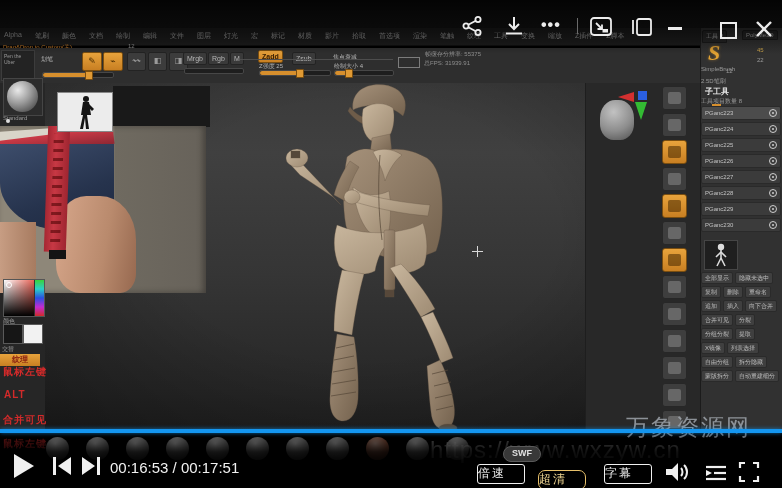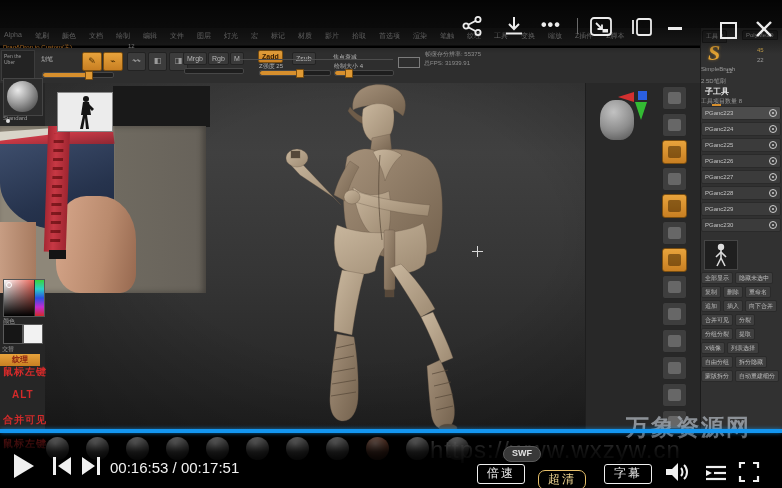--- a/index.html
+++ b/index.html
@@ -68,31 +68,31 @@
   .swatch{width:18px;height:18px;border:1px solid #5a5a5a;}
   .keycast{font-size:10px;font-weight:bold;color:#d22a2a;letter-spacing:1px;white-space:nowrap;}
   .texbtn{left:0;top:354px;width:40px;height:12px;background:linear-gradient(#e8a33c,#c87f22);
           color:#8a1f10;font-size:8px;font-weight:bold;text-align:center;line-height:12px;}
   
   .brow{left:46px;top:437px;display:flex;gap:17px;opacity:.65;}
   .bsphere{width:23px;height:23px;border-radius:50%;
            background:radial-gradient(circle at 40% 30%,#dcdcdc,#8a8a8a 50%,#434343 95%);}
   .bsphere.red{background:radial-gradient(circle at 40% 30%,#e0b9a8,#9a5840 55%,#5a2c1c 95%);}
   
-  .wm1{left:626px;top:412px;font-size:23px;font-weight:bold;color:rgba(158,163,170,.85);letter-spacing:2px;white-space:nowrap;}
+  .wm1{left:626px;top:412px;font-size:23px;font-weight:normal;color:rgba(158,163,170,.85);letter-spacing:2px;white-space:nowrap;}
   .wm2{left:430px;top:436px;font-size:24px;color:rgba(160,160,160,.5);letter-spacing:1px;white-space:nowrap;}
   
   .topgrad{left:0;top:0;width:782px;height:54px;background:linear-gradient(180deg,rgba(0,0,0,.82),rgba(0,0,0,.45) 60%,transparent);}
   .title{left:13px;top:15px;font-size:20px;font-weight:bold;color:#f2f2f2;text-shadow:0 1px 3px rgba(0,0,0,.9);white-space:nowrap;}
   .cicon{color:#ececec;}
   .botgrad{left:0;top:430px;width:782px;height:58px;background:linear-gradient(0deg,#000 32%,rgba(0,0,0,.8) 62%,transparent);}
   .progress{left:0;top:429px;width:782px;height:4px;background:#1496f0;box-shadow:0 0 4px rgba(20,150,240,.7);}
   .timetxt{left:110px;top:459px;font-size:15px;color:#f0f0f0;text-shadow:0 1px 2px #000;white-space:nowrap;}
   .pbtn{border:1.5px solid #f0f0f0;border-radius:3px;color:#f0f0f0;font-size:12px;letter-spacing:2px;
-        width:46px;height:18px;text-align:center;line-height:17px;}
+        width:46px;height:18px;line-height:17px;}
   .pbtn.gold{border-color:#e7c06a;color:#f2d894;}
   .swf{left:503px;top:446px;width:36px;height:14px;background:#383838;border:1px solid #5a5a5a;border-radius:8px;
        color:#e0e0e0;font-size:9px;font-weight:bold;text-align:center;line-height:13px;}
   
   .notes{left:735px;top:196px;width:47px;height:114px;background:rgba(31,35,58,.93);
          border-radius:14px 0 0 14px;box-shadow:0 2px 8px rgba(0,0,0,.5);
          display:flex;flex-direction:column;align-items:center;justify-content:center;gap:7px;}
   .nlabel{color:#f4f6ff;font-size:11px;}
   .xhair{left:472px;top:246px;width:11px;height:11px;}
   .xhair::before{content:"";position:absolute;left:5px;top:0;width:1px;height:11px;background:#d8d8d8;}
@@ -357,21 +357,21 @@
     <div class="hue"></div>
     <div style="position:absolute;left:2px;top:2px;width:4px;height:4px;border:1px solid #fff;border-radius:50%;"></div>
   </div>
   <div class="abs" style="left:3px;top:317px;font-size:6px;color:#9a9a9a;">颜色</div>
   <div class="abs swatch" style="left:3px;top:324px;background:#161616;"></div>
   <div class="abs swatch" style="left:23px;top:324px;background:#f2f2f2;"></div>
   <div class="abs" style="left:2px;top:345px;font-size:6px;color:#9a9a9a;">交替</div>
   <div class="abs texbtn">纹理</div>
 
   <div class="abs keycast" style="left:3px;top:365px;">鼠标左键</div>
-  <div class="abs keycast" style="left:12px;top:389px;">ALT</div>
+  <div class="abs keycast" style="left:4px;top:389px;">ALT</div>
   <div class="abs keycast" style="left:3px;top:413px;">合并可见</div>
   <div class="abs keycast" style="left:3px;top:437px;opacity:.55;">鼠标左键</div>
 
   <div class="abs brow">
     <div class="bsphere"></div>
     <div class="bsphere"></div>
     <div class="bsphere"></div>
     <div class="bsphere"></div>
     <div class="bsphere"></div>
     <div class="bsphere"></div>

